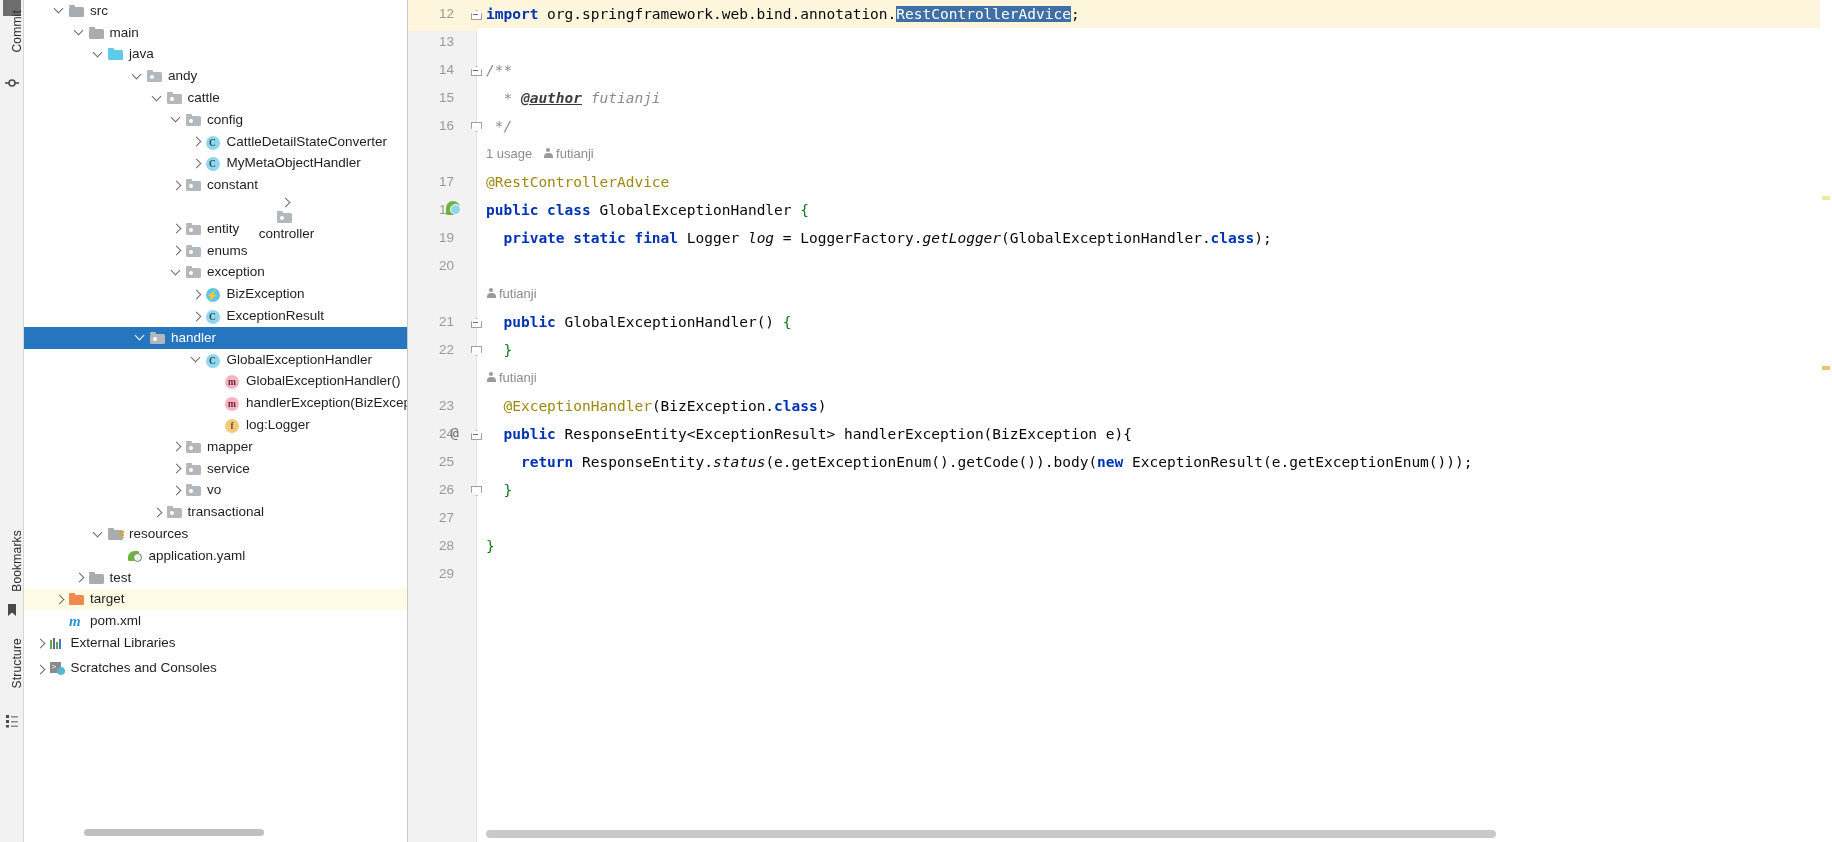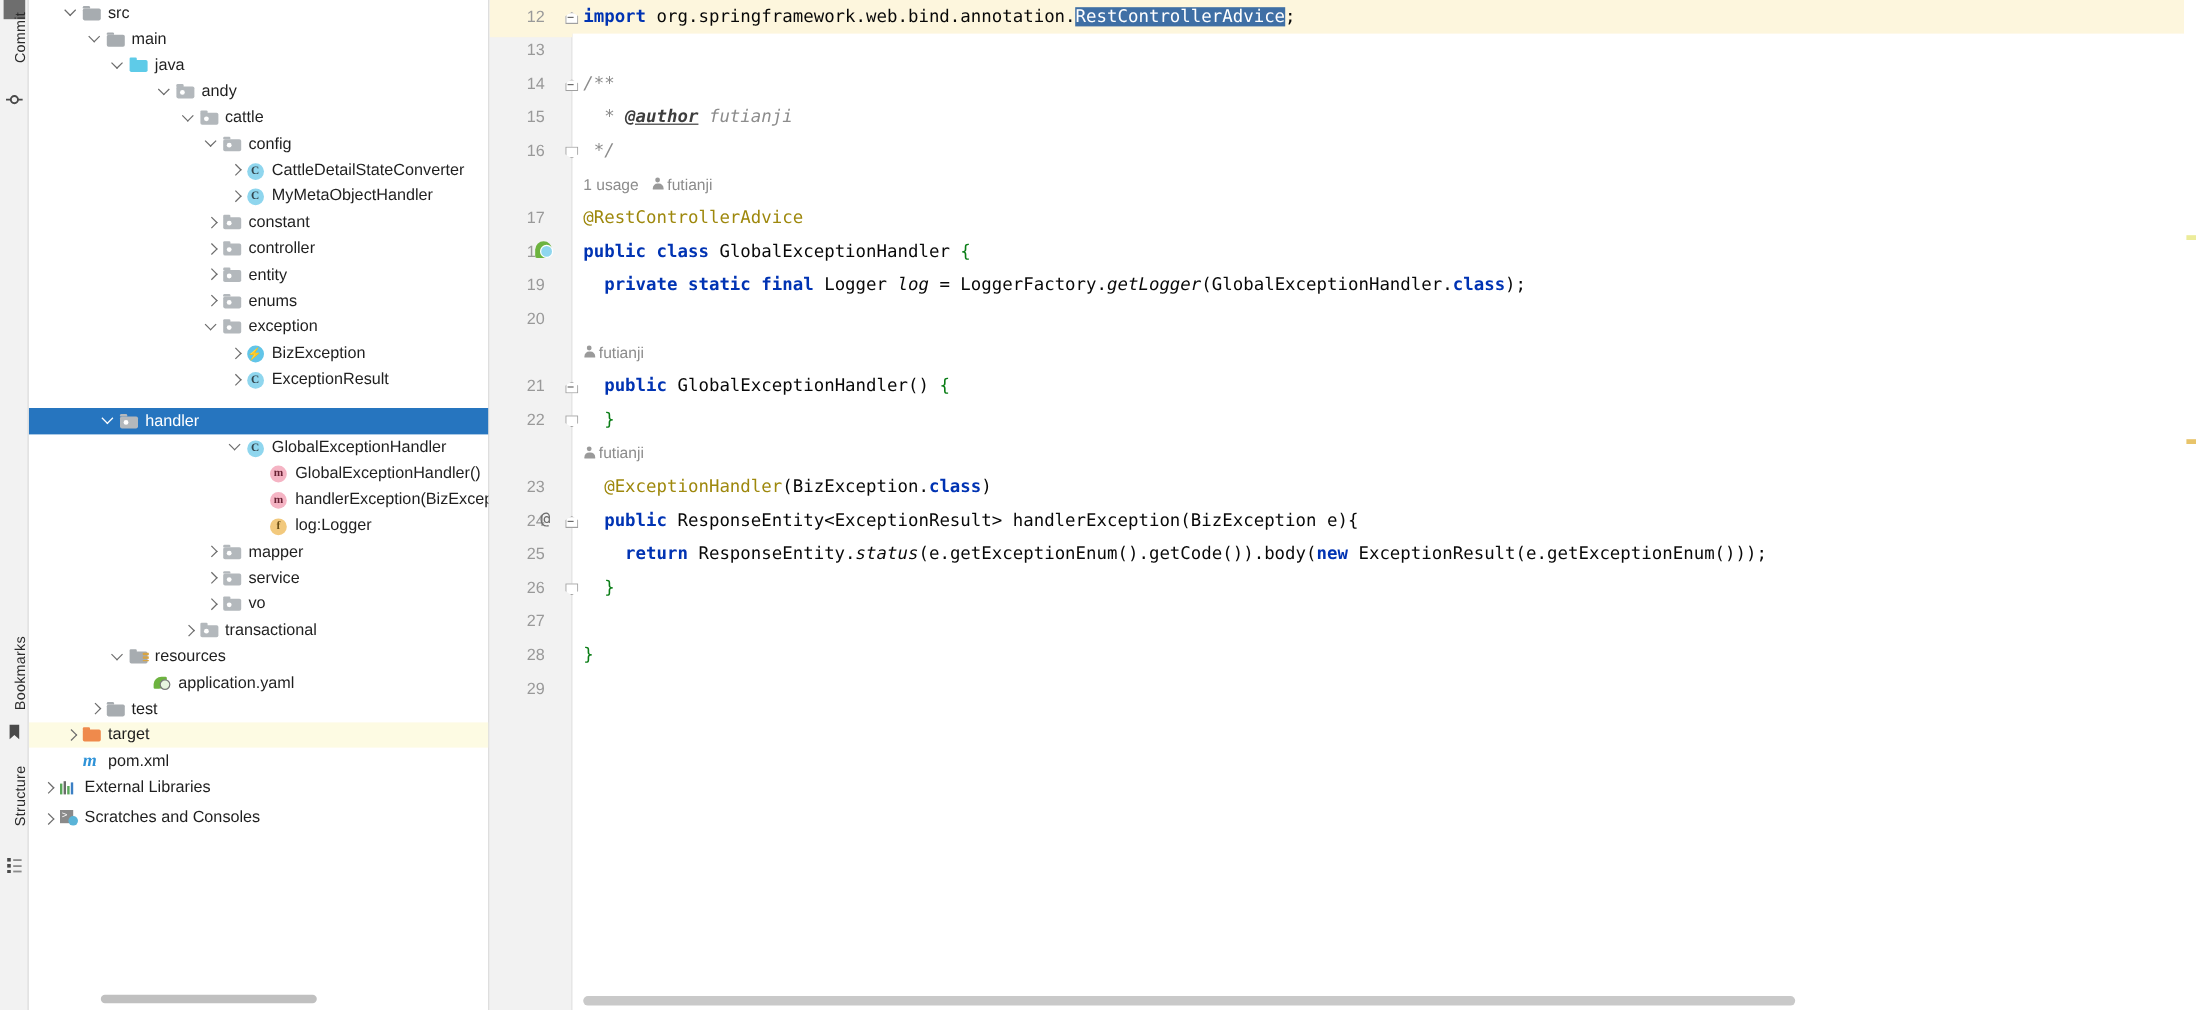--- a/index.html
+++ b/index.html
@@ -338,21 +338,21 @@
           <span class="arrow right"></span>
           <span class="ico">
             <span class="folder gray2">
               <span class="tab"></span>
               <span class="body"></span>
               <span class="dot"></span>
             </span>
           </span>
           <span class="lbl">constant</span>
         </div>
-        <div class="row" style="padding-left: 146px;">
+        <div class="row" style="padding-left: 146px; flex-direction: column;">
           <span class="arrow right"></span>
           <span class="ico">
             <span class="folder gray2">
               <span class="tab"></span>
               <span class="body"></span>
               <span class="dot"></span>
             </span>
           </span>
           <span class="lbl">controller</span>
         </div>
@@ -396,21 +396,21 @@
           </span>
           <span class="lbl">BizException</span>
         </div>
         <div class="row" style="padding-left: 165.5px;">
           <span class="arrow right"></span>
           <span class="ico">
             <span class="badge cls">C</span>
           </span>
           <span class="lbl">ExceptionResult</span>
         </div>
-        <div class="row selected" style="padding-left: 60px; margin-top: 13px;">
+        <div class="row selected" style="padding-left: 110px;">
           <span class="arrow down"></span>
           <span class="ico">
             <span class="folder gray2">
               <span class="tab"></span>
               <span class="body"></span>
               <span class="dot"></span>
             </span>
           </span>
           <span class="lbl">handler</span>
         </div>

